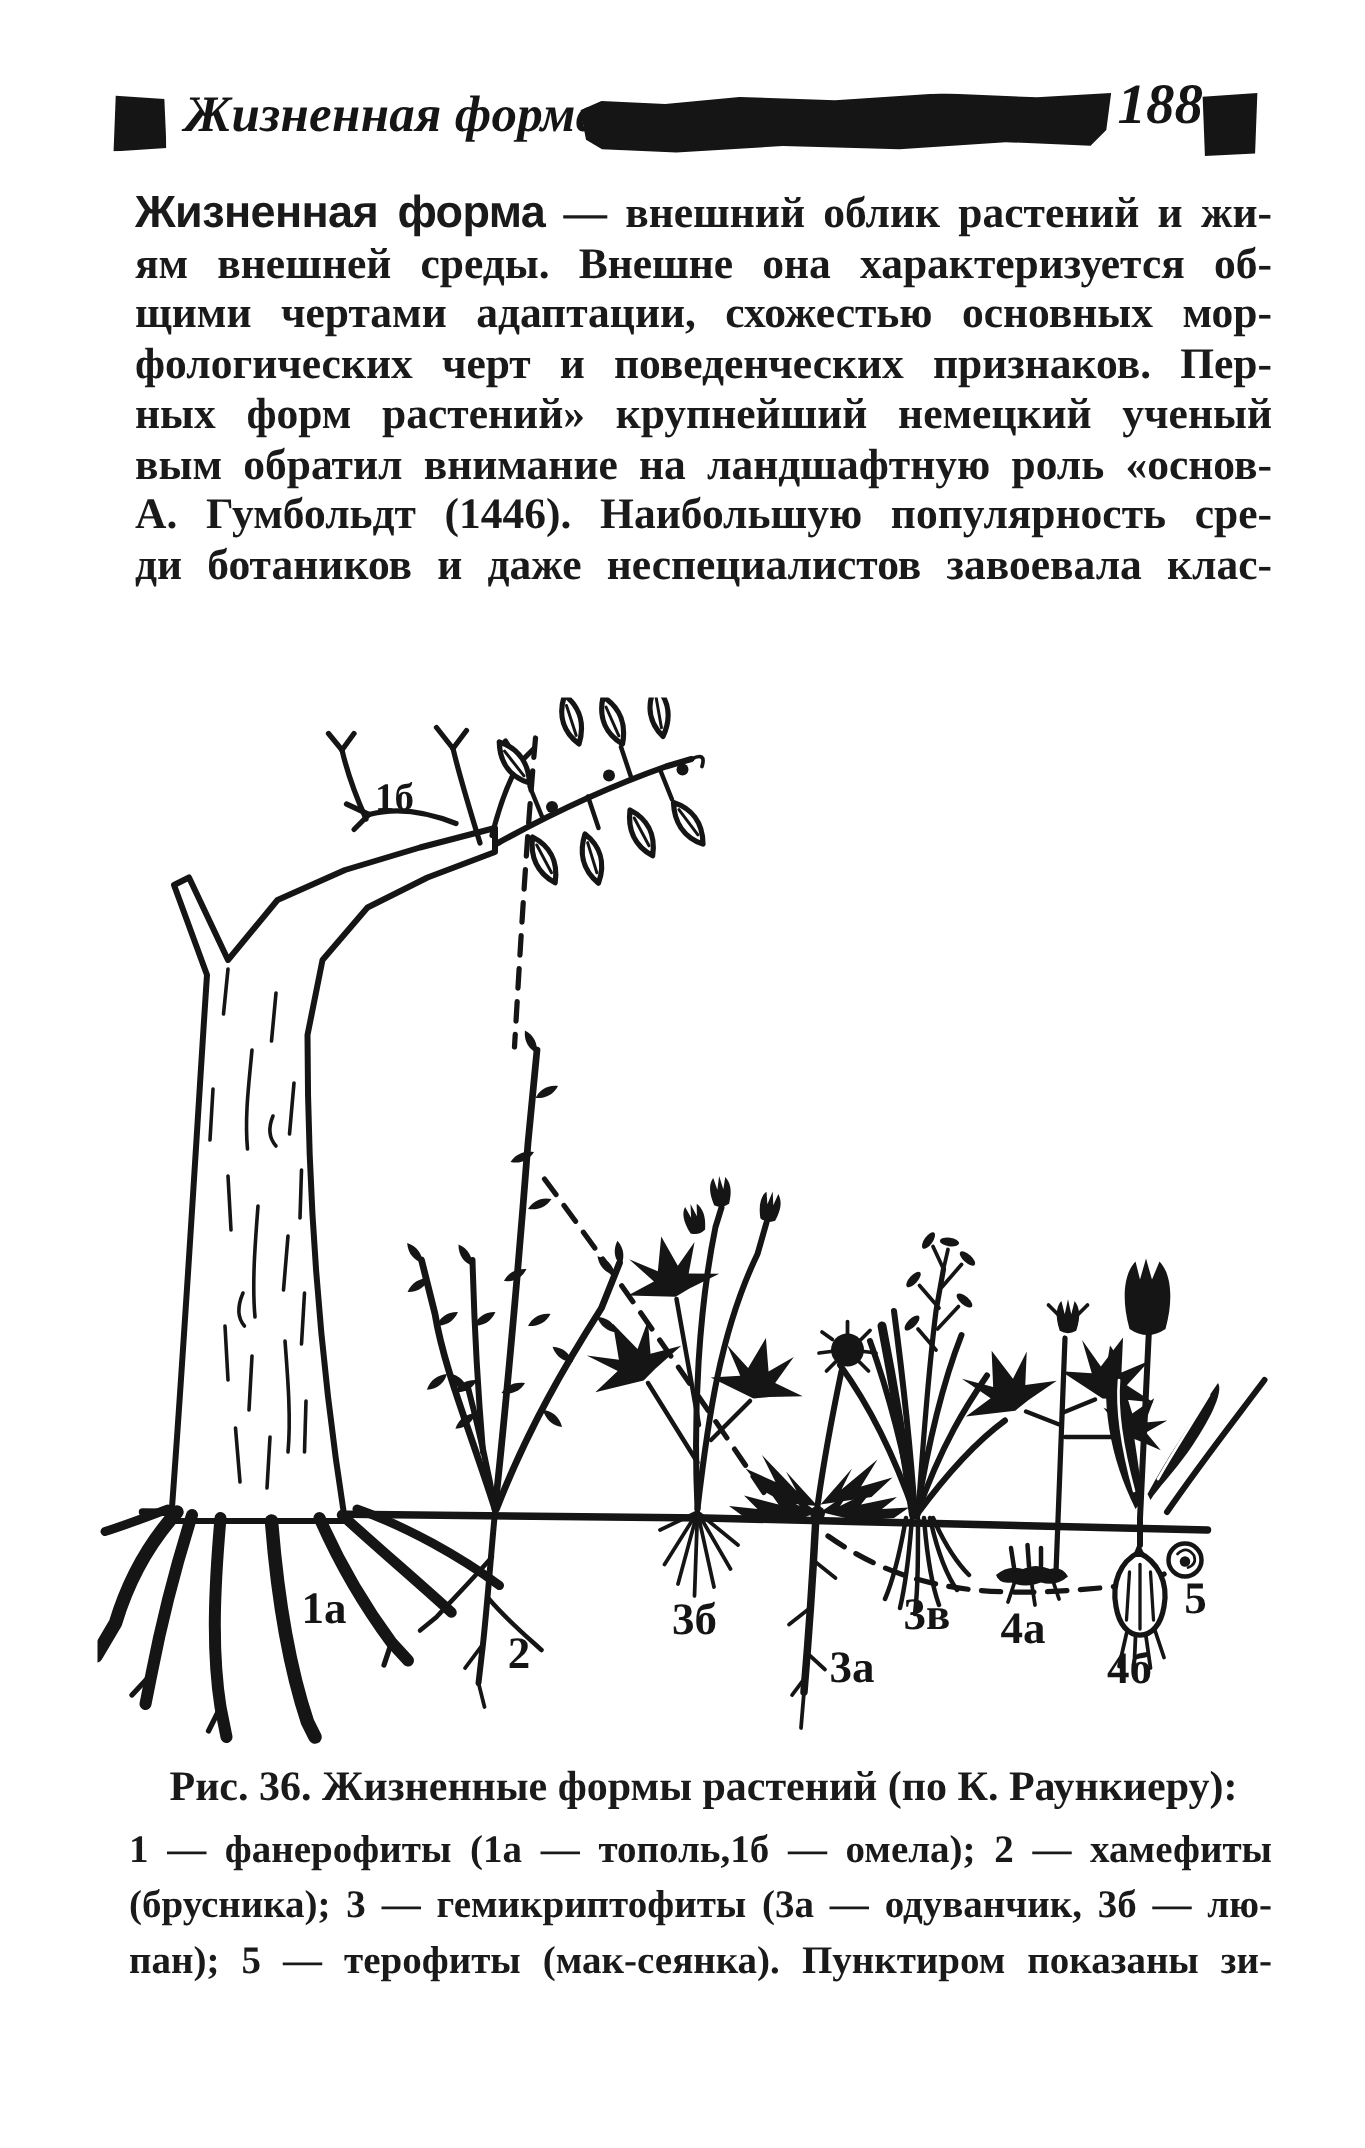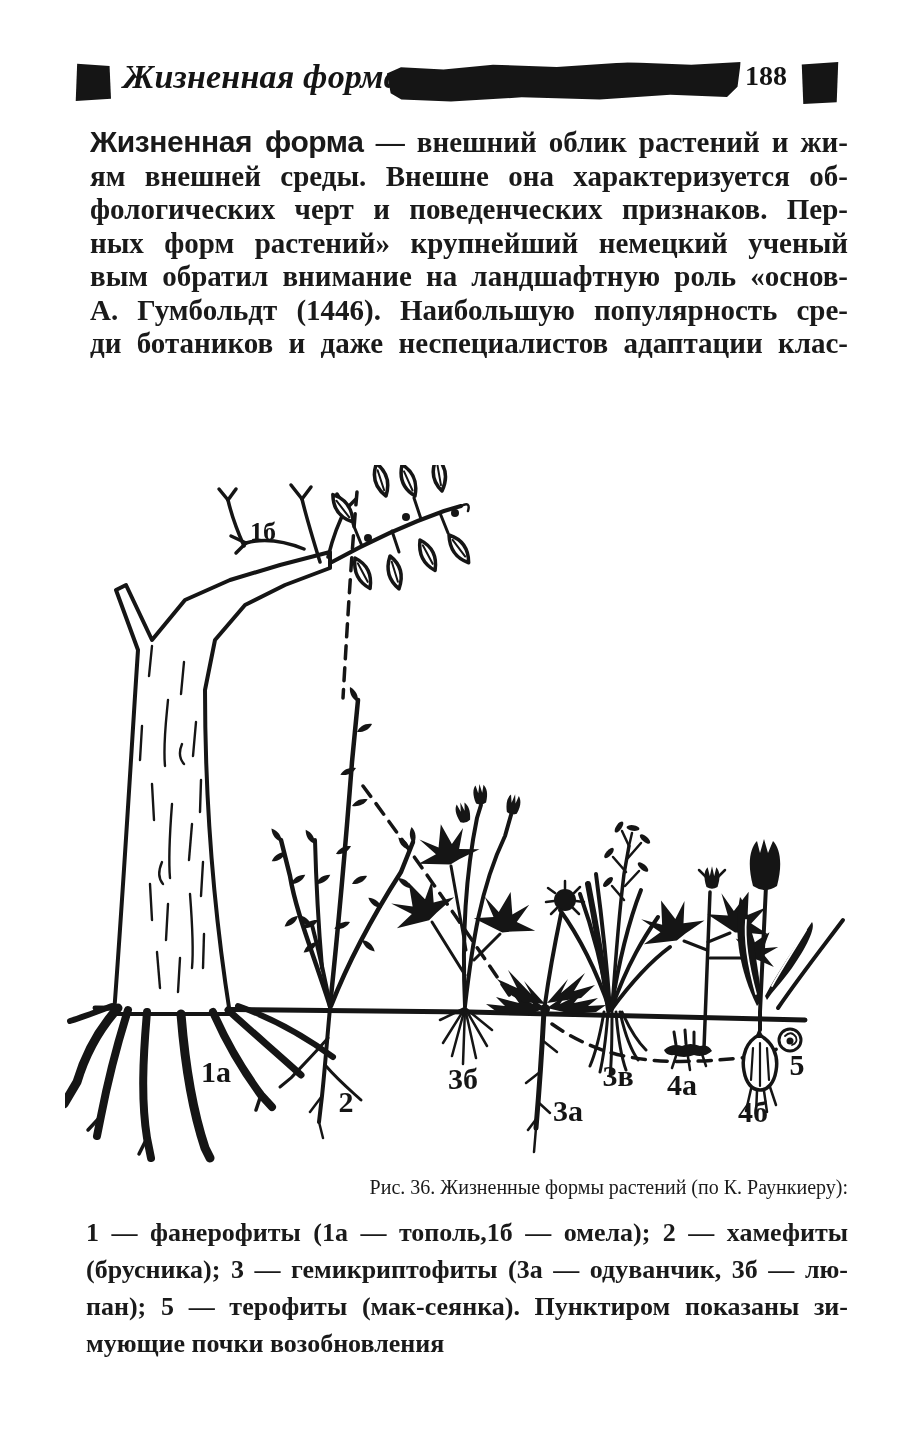--- a/index.html
+++ b/index.html
@@ -10,60 +10,61 @@
   .hdr-sq{position:absolute;background:#151515;}
   .hdr-sq.left{left:75px;top:63px;width:36px;height:38px;
       clip-path:polygon(6% 2%,96% 8%,100% 94%,2% 100%);}
   .hdr-sq.right{left:801px;top:62px;width:38px;height:42px;
       clip-path:polygon(2% 6%,98% 0%,94% 96%,6% 100%);}
   .hdr-title{position:absolute;left:123px;top:58px;font-style:italic;font-weight:bold;
       font-size:34px;white-space:nowrap;letter-spacing:0.2px;}
   .hdr-bar{position:absolute;left:387px;top:63px;width:354px;height:38px;background:#151515;
       transform:rotate(-0.7deg);
       clip-path:polygon(0% 22%,4% 6%,16% 13%,30% 2%,48% 10%,68% 0%,86% 9%,100% 3%,99% 68%,96% 95%,80% 87%,60% 97%,38% 89%,18% 98%,4% 91%,1% 74%);}
-  .hdr-page{position:absolute;left:745px;top:60px;font-weight:bold;font-size:28px;}
+  .hdr-page{position:absolute;left:745px;top:48px;font-style:italic;font-weight:bold;font-size:38px;}
 
   
   .lead{position:absolute;left:90px;top:120px;width:758px;}
   .line{font-size:29px;line-height:44px;font-weight:bold;text-align:justify;text-align-last:justify;
         height:33.5px;white-space:normal;color:#1a1a1a;}
   .term{font-family:"Liberation Sans","DejaVu Sans",sans-serif;font-weight:700;font-size:30px;
         letter-spacing:-0.4px;}
 
   
   .fig{position:absolute;left:65px;top:465px;}
   .fig text{font-family:"Liberation Serif","DejaVu Serif",serif;font-weight:bold;fill:#151515;}
 
   
-  .cap-title{position:absolute;left:90px;top:1176px;width:758px;text-align:right;
-      font-weight:normal;font-size:20px;color:#1a1a1a;}
+  .cap-title{position:absolute;left:90px;top:1176px;width:758px;text-align:center;
+      font-weight:bold;font-size:28px;color:#1a1a1a;}
   .capbody{position:absolute;left:86px;top:1214px;width:762px;}
   .cap-line{font-size:26px;line-height:37px;font-weight:bold;text-align:justify;
       text-align-last:justify;height:37px;color:#1a1a1a;}
   .cap-line.last{text-align-last:left;}
 </style>
 </head>
 <body>
 
 <div class="page">
 
   <div class="hdr-sq left"></div>
   <div class="hdr-title">Жизненная форма</div>
   <div class="hdr-bar"></div>
   <div class="hdr-page">188</div>
   <div class="hdr-sq right"></div>
 
   <div class="lead">
     <div class="line"><span class="term">Жизненная форма</span><span> — внешний облик растений и жи-</span></div>
     <div class="line">ям внешней среды. Внешне она характеризуется об-</div>
+    <div class="line">щими чертами адаптации, схожестью основных мор-</div>
     <div class="line">фологических черт и поведенческих признаков. Пер-</div>
     <div class="line">ных форм растений» крупнейший немецкий ученый</div>
     <div class="line">вым обратил внимание на ландшафтную роль «основ-</div>
     <div class="line">А. Гумбольдт (1446). Наибольшую популярность сре-</div>
-    <div class="line">ди ботаников и даже неспециалистов адаптации клас-</div>
+    <div class="line">ди ботаников и даже неспециалистов завоевала клас-</div>
   </div>
 
   <svg class="fig" width="790" height="700" viewBox="65 465 790 700">
     <defs>
       <path id="leaf" d="M0,0 C6,-9 8,-20 1,-31 C-7,-20 -6,-9 0,0 Z"></path>
       <g id="leafbig">
         <path d="M0,0 C7,-10 9,-22 1,-34 C-8,-22 -7,-10 0,0 Z" fill="#ffffff" stroke="#151515" stroke-width="3.5"></path>
         <path d="M0,-6 L0,-27" fill="none" stroke="#151515" stroke-width="2"></path>
       </g>
       <path id="pleaf" d="M0,2 L-25,-3 L-10,-8 L-21,-22 L-7,-13 L-2,-31 L4,-14 L15,-25 L9,-9 L25,-6 L8,-1 Z"></path>
@@ -349,16 +350,15 @@
       <text x="753" y="1122">4б</text>
       <text x="797" y="1075">5</text>
     </g>
   </svg>
 
   <div class="cap-title">Рис. 36. Жизненные формы растений (по К. Раункиеру):</div>
   <div class="capbody">
     <div class="cap-line">1 — фанерофиты (1а — тополь,1б — омела); 2 — хамефиты</div>
     <div class="cap-line">(брусника); 3 — гемикриптофиты (3а — одуванчик, 3б — лю-</div>
     <div class="cap-line">пан); 5 — терофиты (мак-сеянка). Пунктиром показаны зи-</div>
-    <div class="cap-line last">мующие почки возобновления</div>
   </div>
 
 </div>
 
 </body></html>

